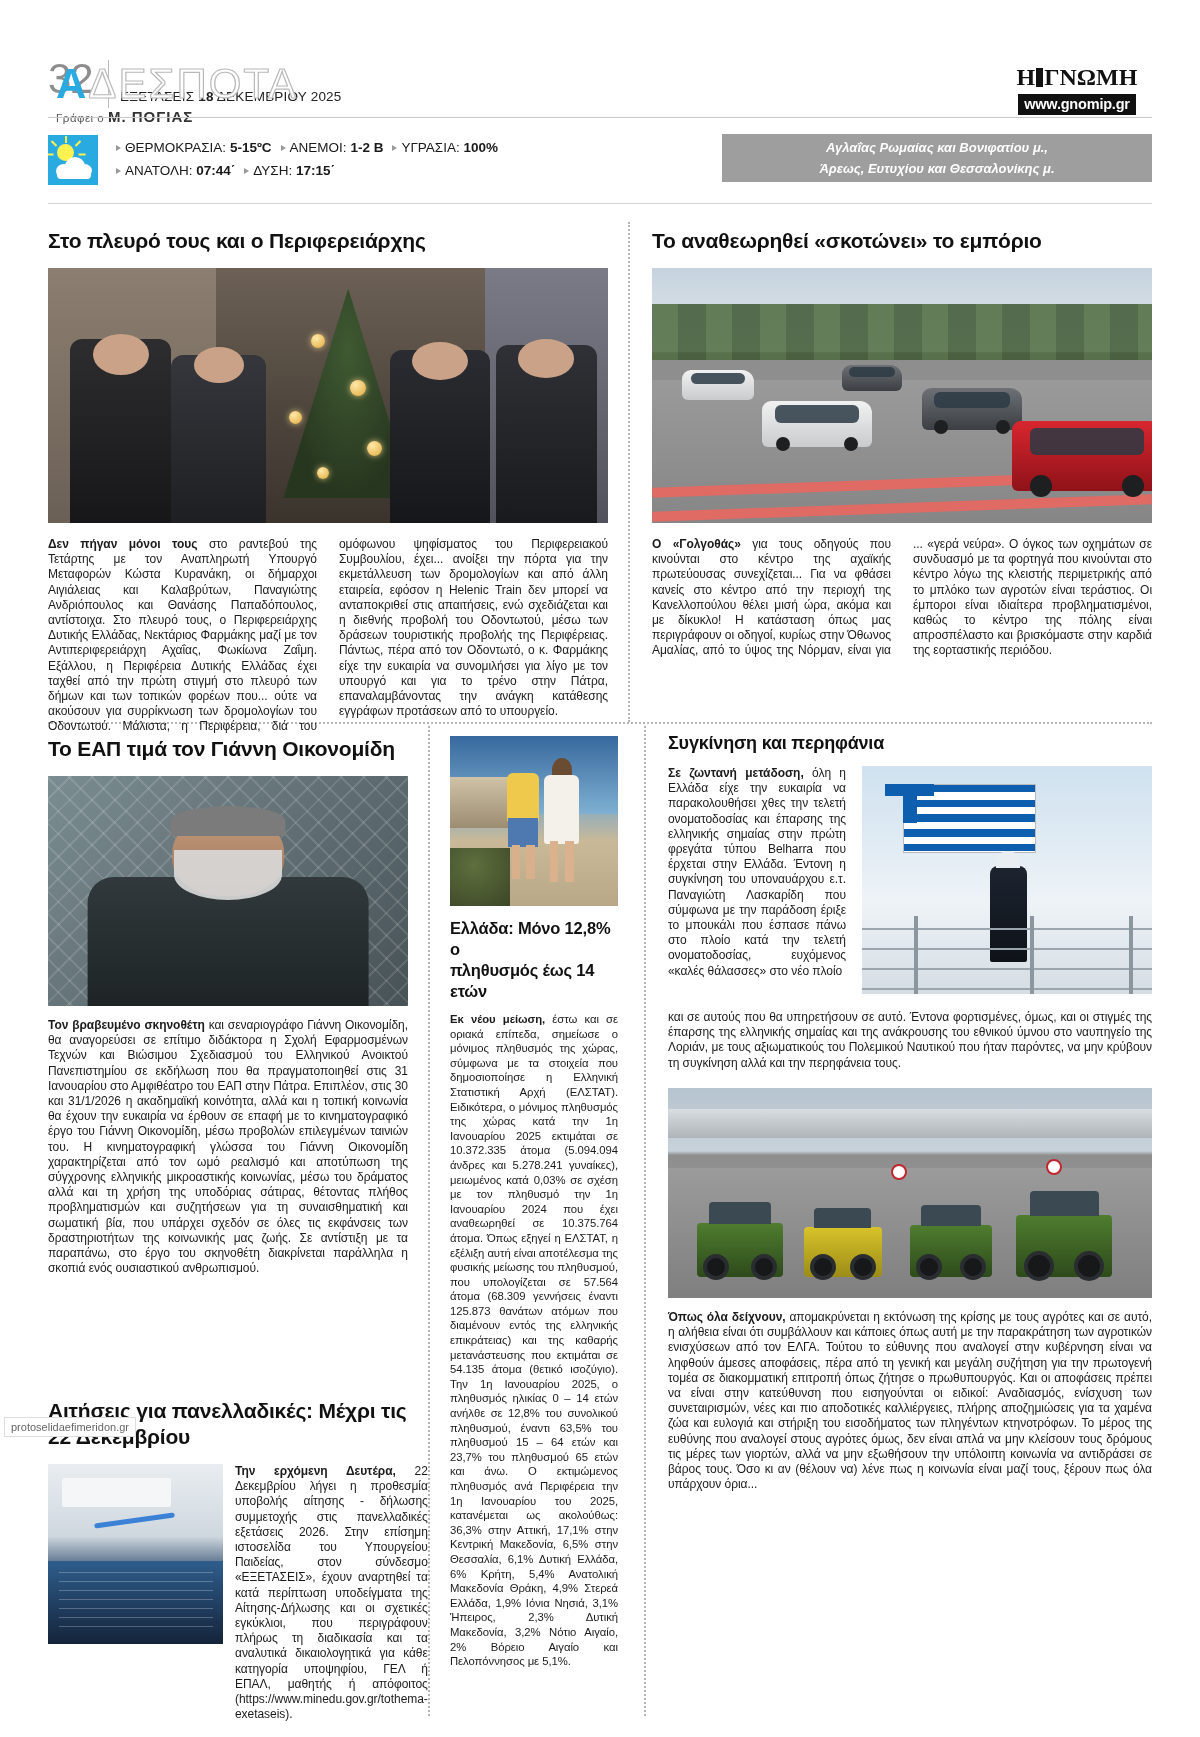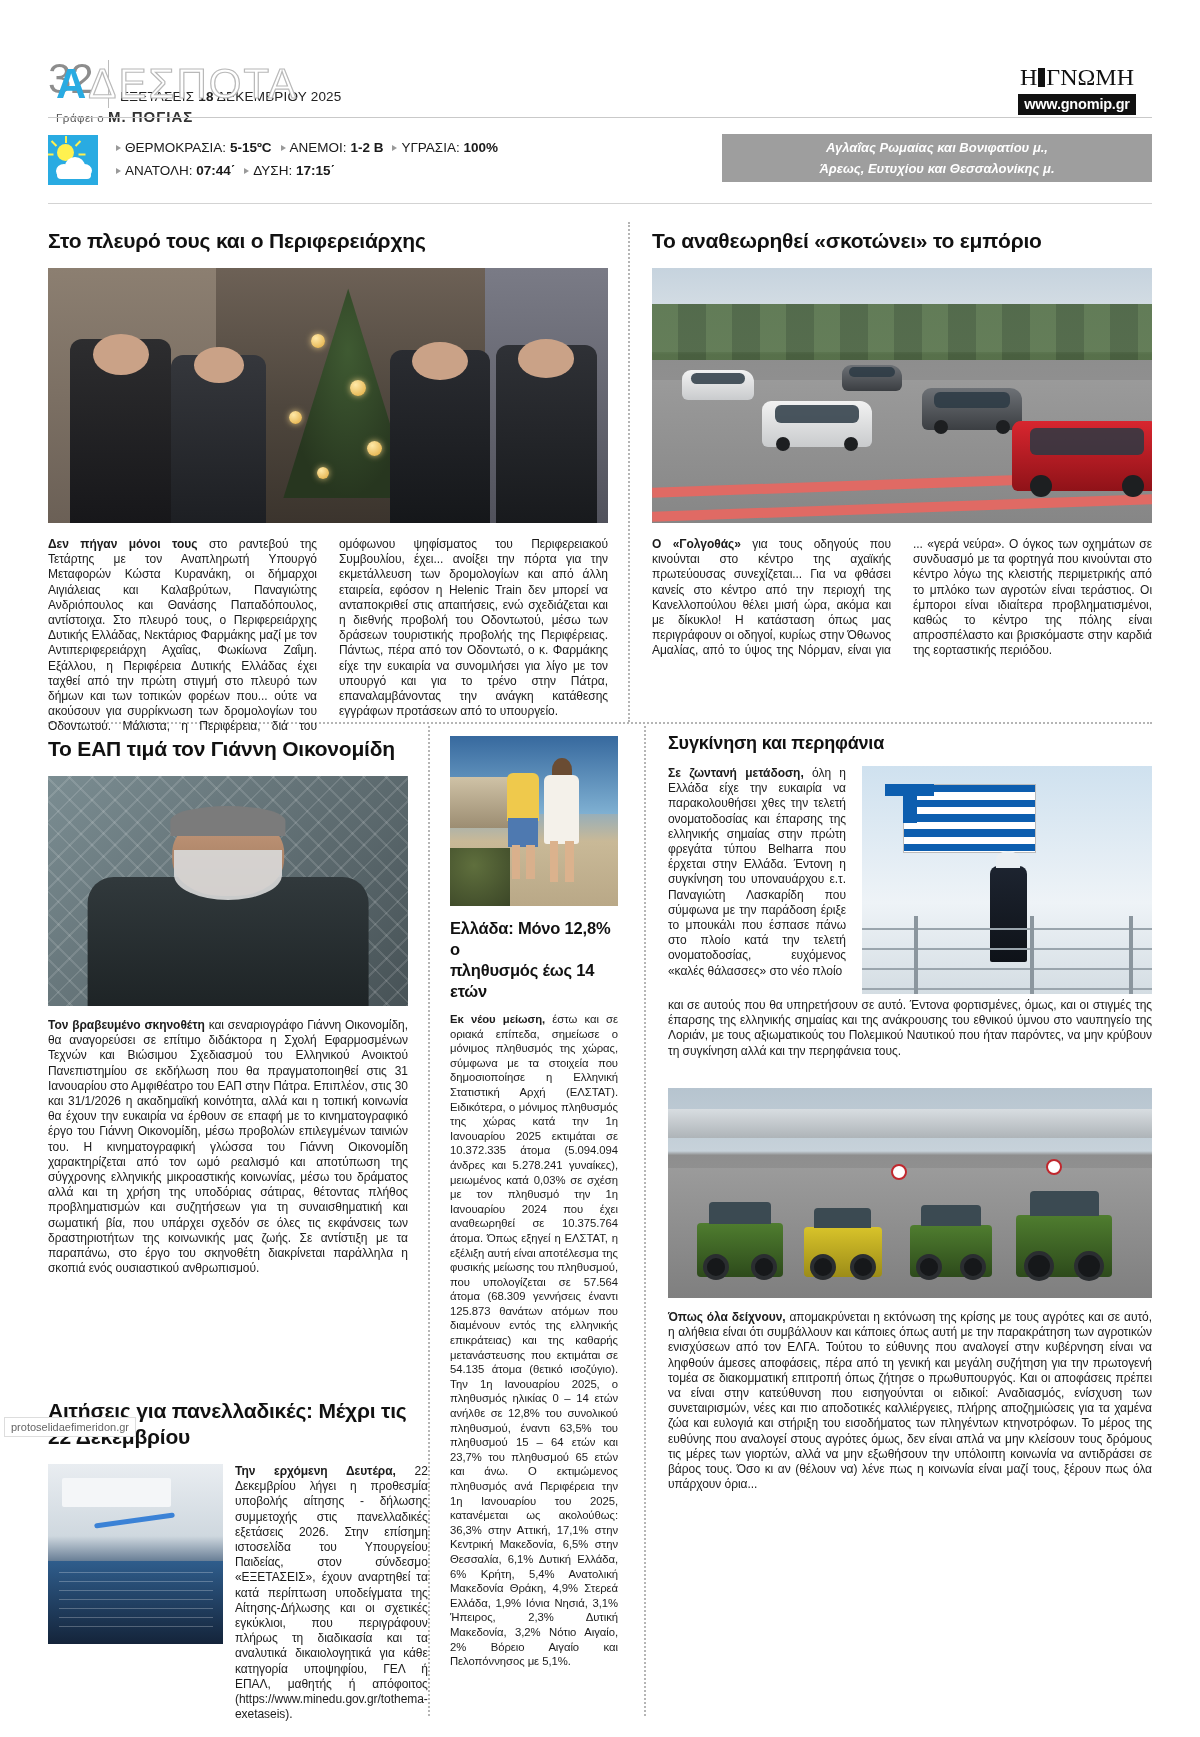--- a/index.html
+++ b/index.html
@@ -55,21 +55,21 @@
     font-size:13px; color:#333;
     font-family:"Liberation Sans", sans-serif;
   }
   .byline .pre { font-size:11.5px; color:#555; letter-spacing:.5px;}
   .byline .name { font-weight:bold; font-size:15px; letter-spacing:1px; }
 
   .logo-box {
     position:absolute; right:0; top:2px; width:150px; text-align:center;
   }
   .logo-main {
-    font-size:24px; font-weight:normal; letter-spacing:0px; color:#111;
+    font-size:24px; font-weight:bold; letter-spacing:0px; color:#111;
     font-family:"Liberation Serif", serif;
     white-space:nowrap;
   }
   .logo-main .bar {
     display:inline-block; width:7px; height:19px; background:#111;
     vertical-align:-2px; margin:0 1px;
   }
   .logo-url {
     margin-top:3px; background:#111; color:#fff;
     font-size:14.5px; font-weight:bold; padding:2px 6px 3px;
@@ -178,21 +178,21 @@
   #art-ellada .photo { height:170px; margin-bottom:12px; }
   #art-ellada h2.hl { font-size:16.5px; line-height:21px; margin-bottom:10px; }
   #art-ellada .body { font-size:11.3px; line-height:14.6px; }
 
   
   #art-sygkinisi { position:absolute; left:668px; top:730px; width:484px; }
   #art-sygkinisi h2.hl { font-size:18px; margin-bottom:10px; }
   #art-sygkinisi .sg-top { display:flex; gap:16px; }
   #art-sygkinisi .sg-text { width:178px; }
   #art-sygkinisi .photo { width:290px; height:228px; flex:none; }
-  #art-sygkinisi .sg-rest { margin-top:4px; }
+  #art-sygkinisi .sg-rest { margin-top:16px; }
 
   
   #art-ektonosi { position:absolute; left:668px; top:1088px; width:484px; }
   #art-ektonosi h2.hl { font-size:18px; margin-bottom:12px; }
   #art-ektonosi .photo { height:210px; margin-bottom:12px; }
 
   
   .watermark {
     position:absolute; left:4px; top:1417px;
     background:#fff; color:#666;

